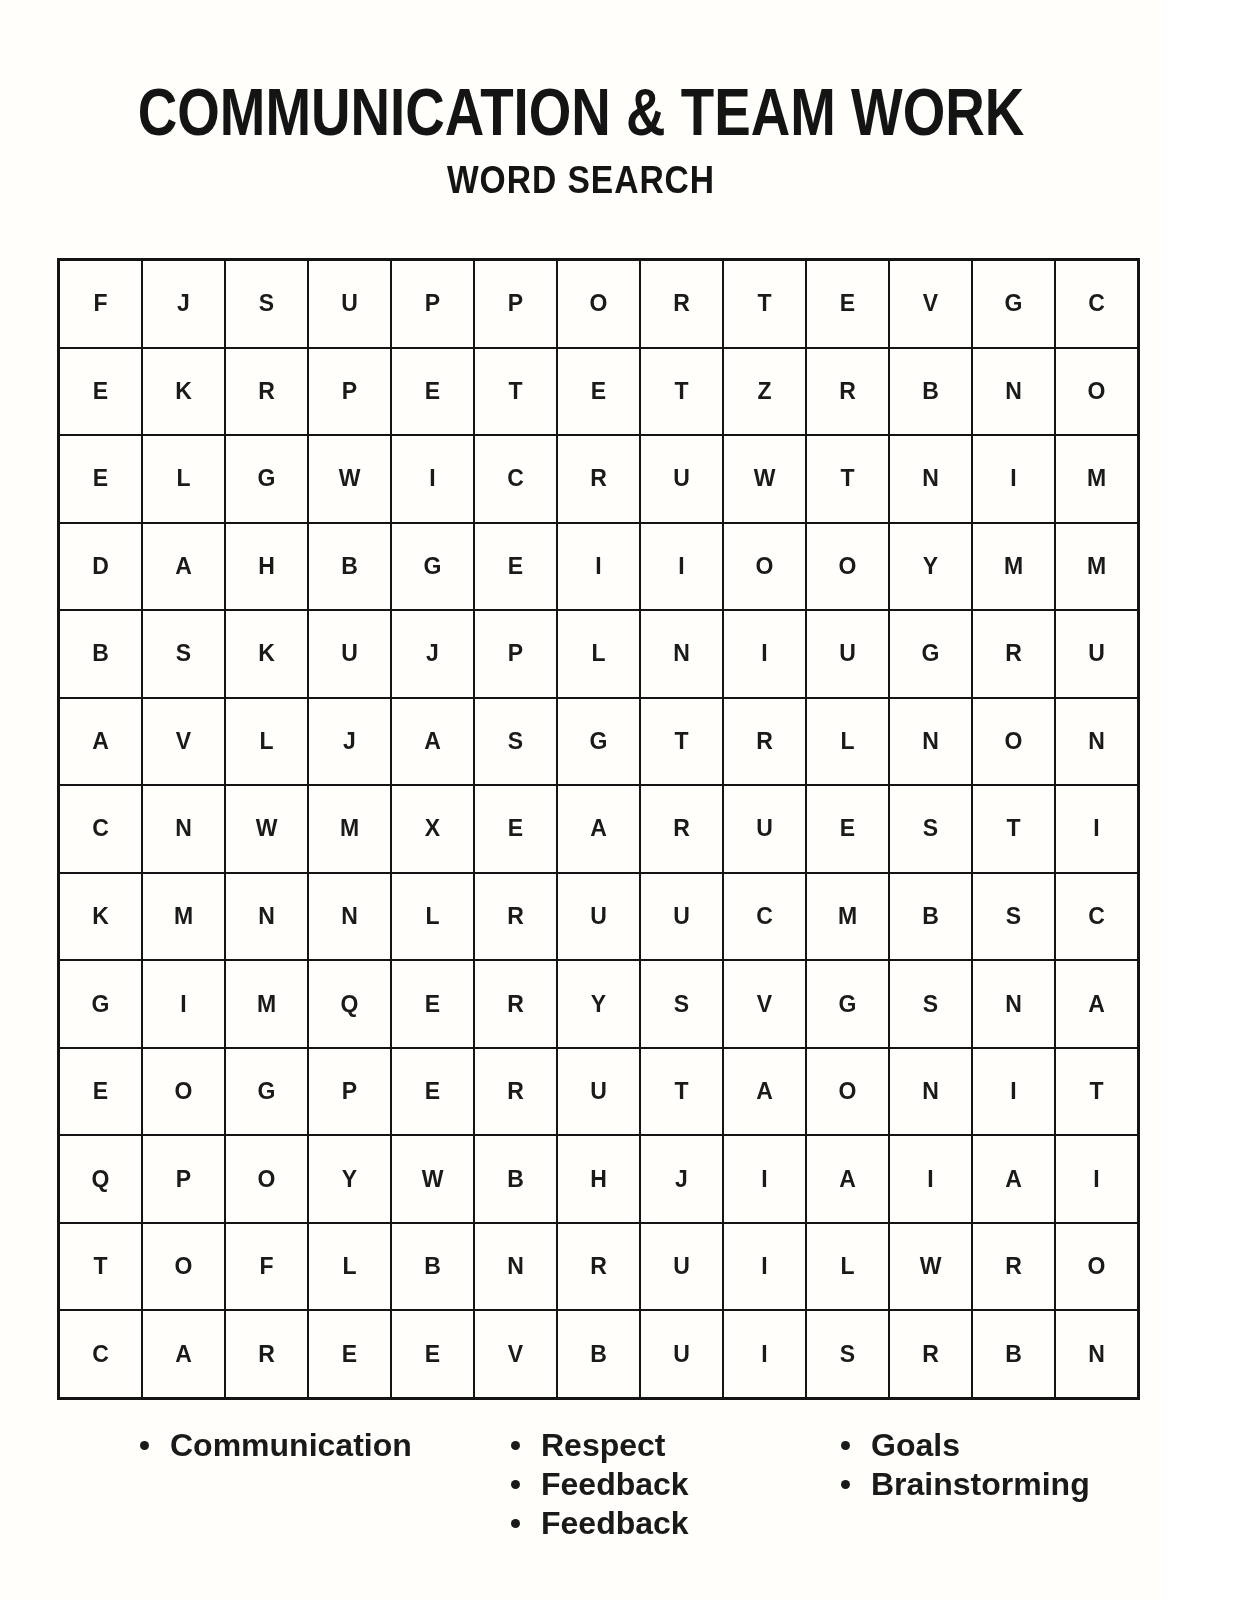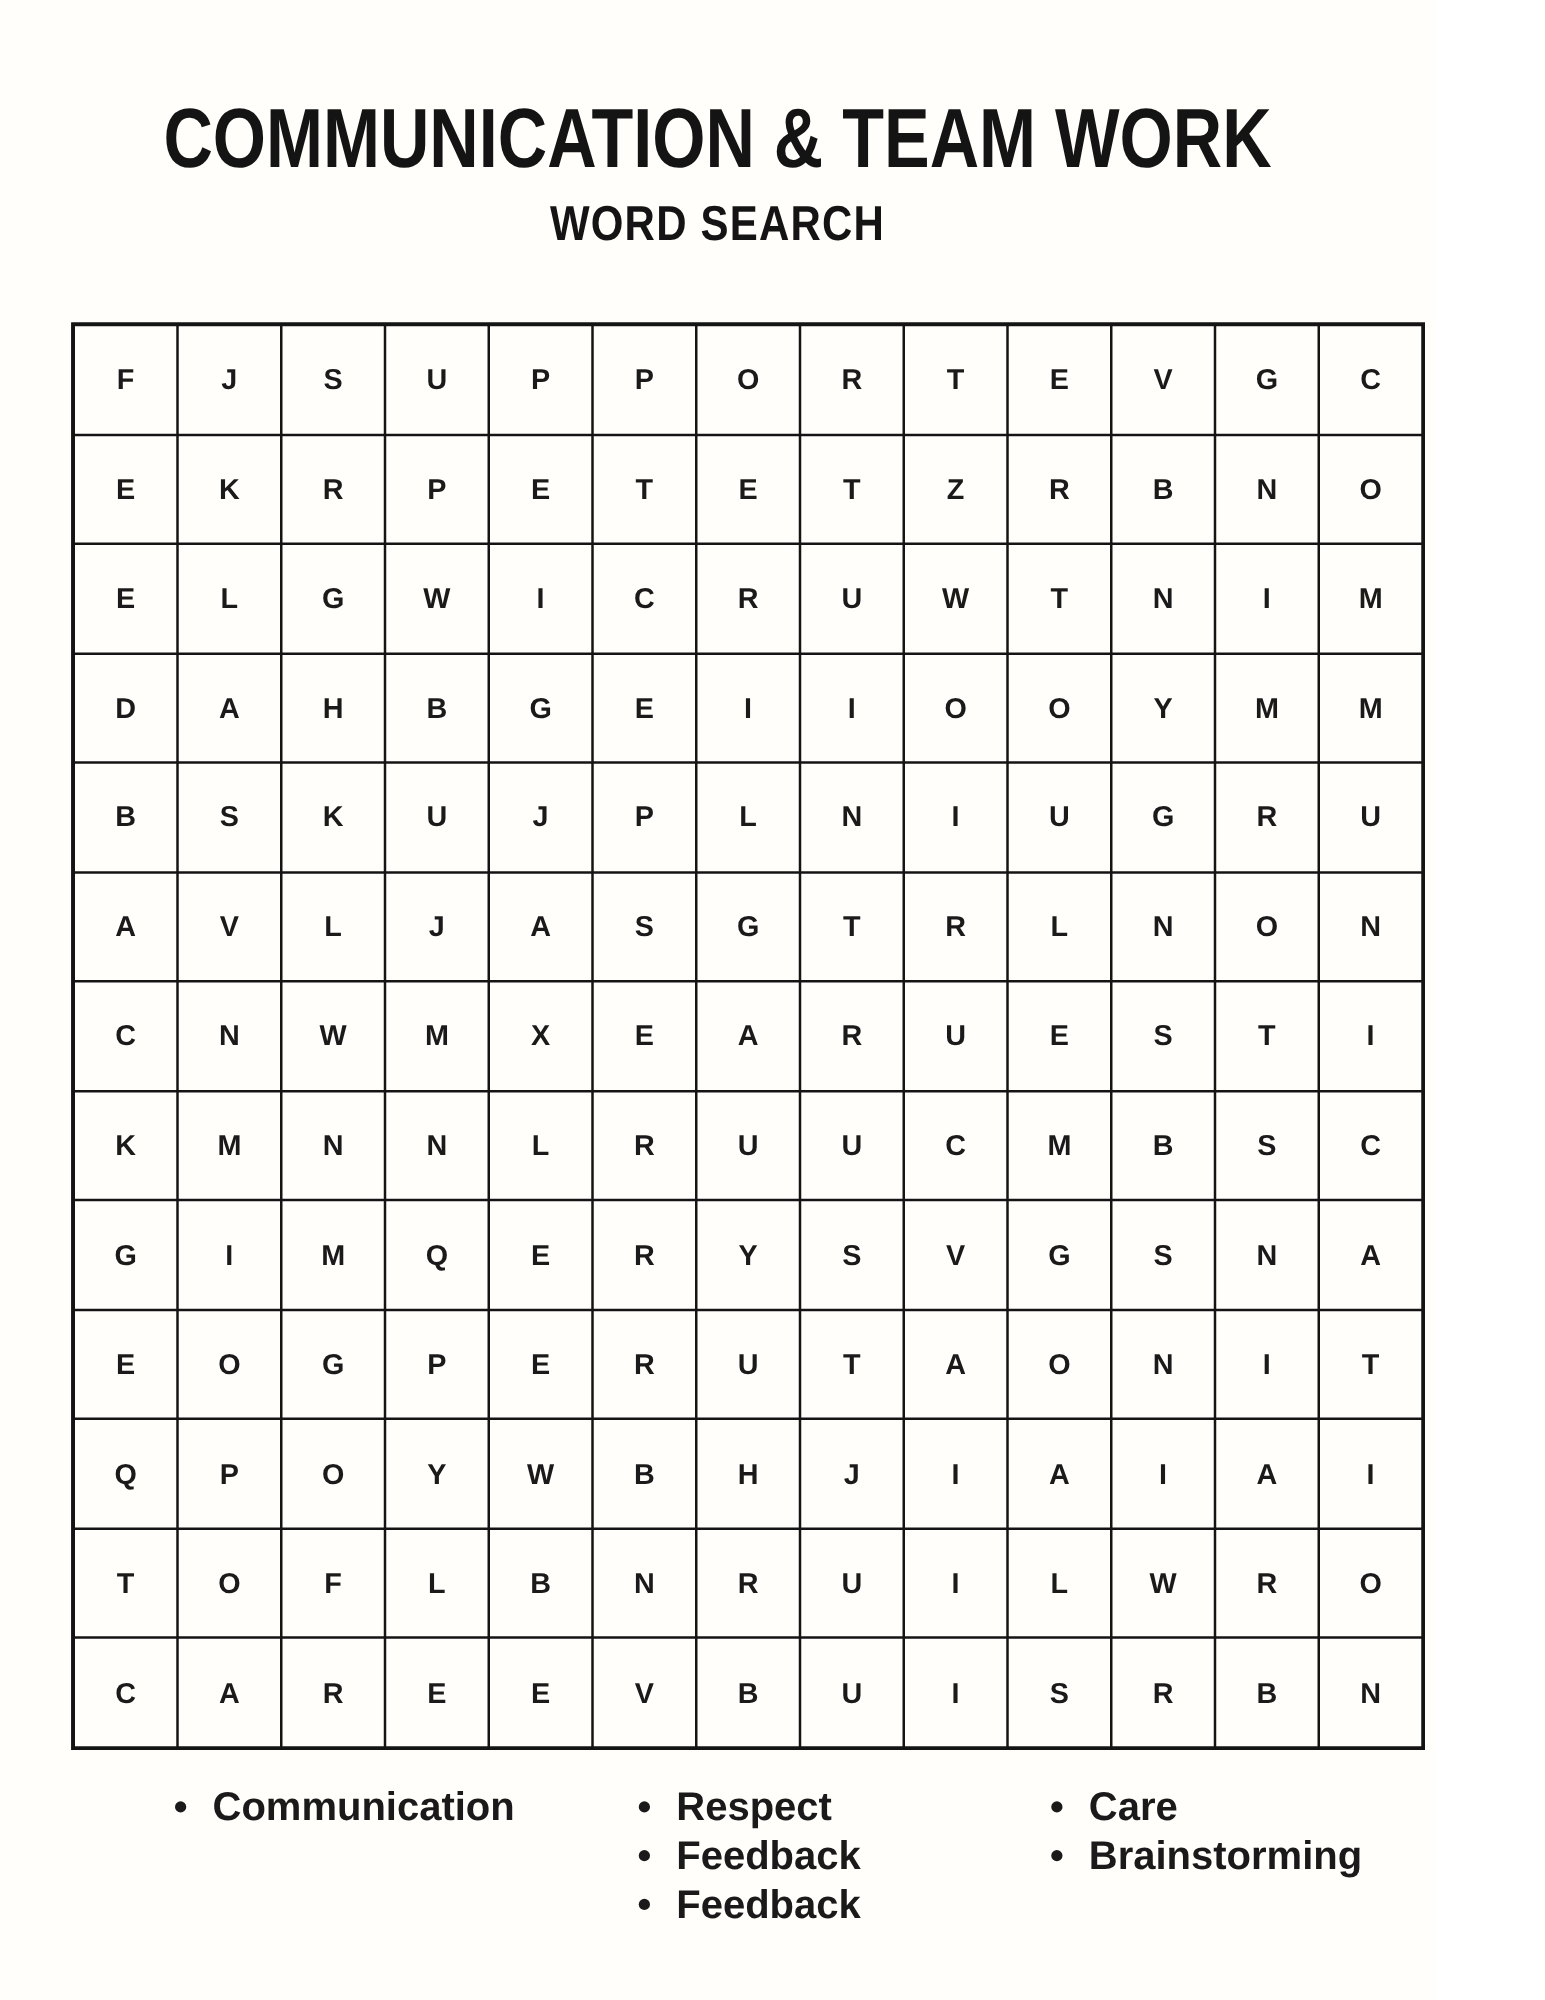--- a/index.html
+++ b/index.html
@@ -8,20 +8,21 @@
     background: #ffffff;
   }
   .page {
     position: relative;
     width: 1148px;
     height: 1600px;
     background: #fffefb;
     font-family: "Liberation Sans", sans-serif;
     color: #141414;
     overflow: hidden;
+    padding-left: 14px;
   }
   .header {
     position: absolute;
     top: 78px;
     left: 0;
     width: 100%;
     text-align: center;
   }
   .title {
     font-size: 57px;
@@ -297,21 +298,21 @@
           <span>Feedback</span>
         </div>
         <div class="word-item">
           <span class="bullet"></span>
           <span>Feedback</span>
         </div>
       </div>
       <div class="word-col word-col-2">
         <div class="word-item">
           <span class="bullet"></span>
-          <span>Care</span>
+          <span>Goals</span>
         </div>
         <div class="word-item">
           <span class="bullet"></span>
           <span>Brainstorming</span>
         </div>
       </div>
     </div>
 
 </div>
 

